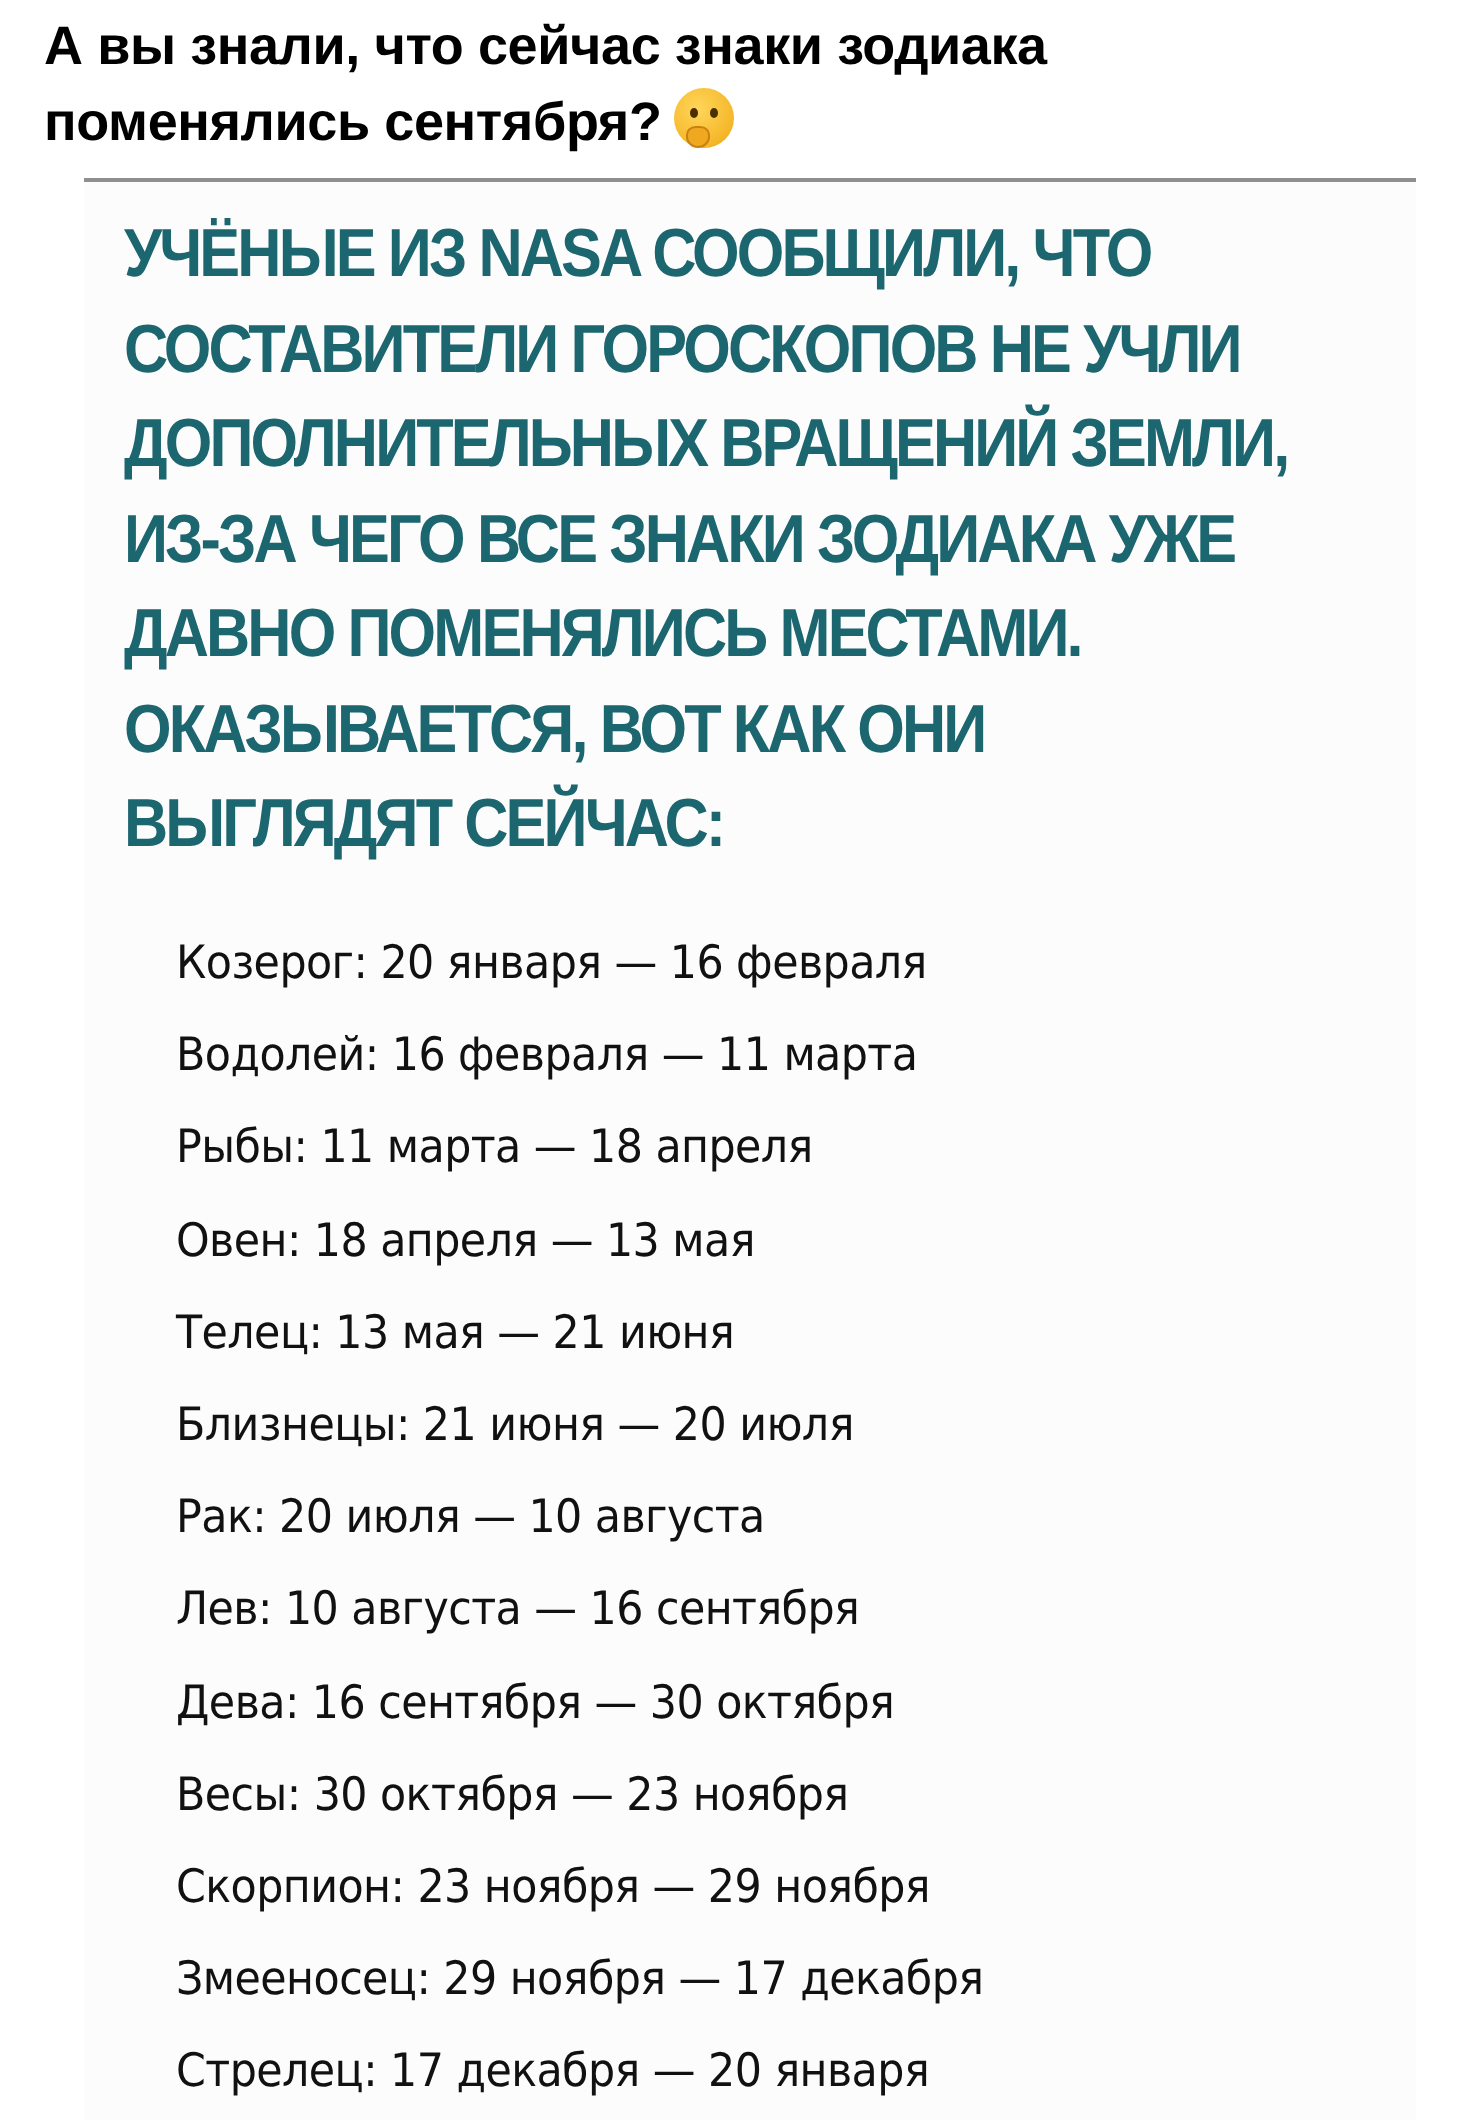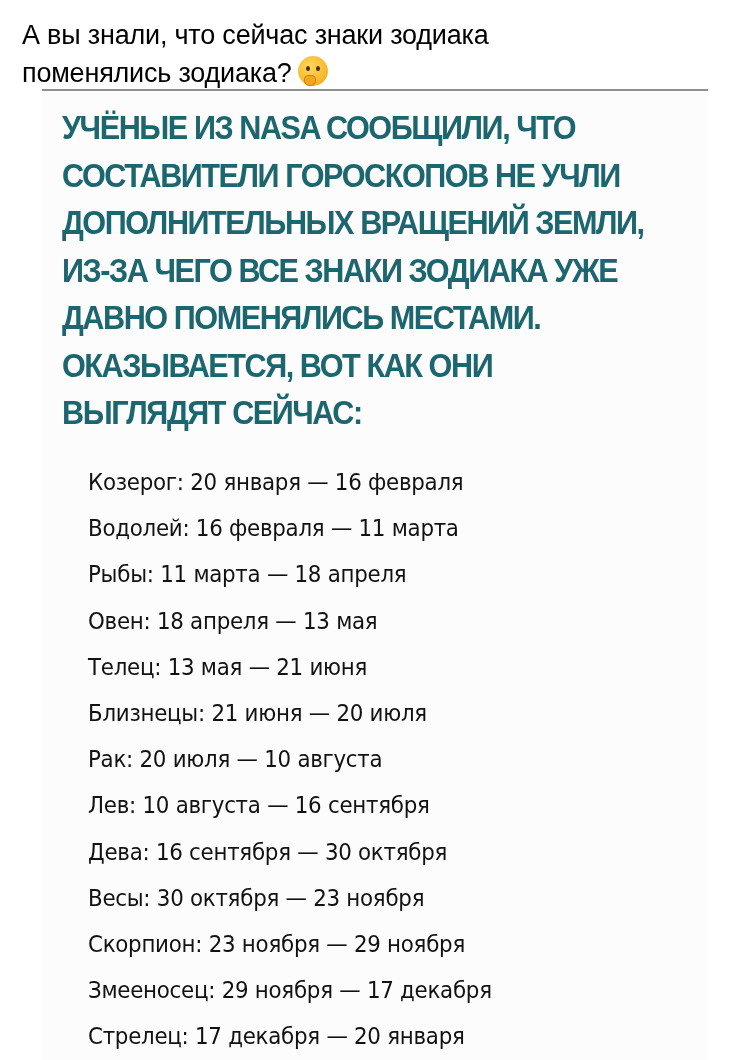--- a/index.html
+++ b/index.html
@@ -4,22 +4,22 @@
 <style>
   html, body { margin: 0; padding: 0; }
   body {
     width: 742px; height: 1060px; overflow: hidden;
     background: #ffffff;
     font-family: "Liberation Sans", "DejaVu Sans", sans-serif;
     color: #000;
     position: relative;
   }
   .post-caption {
-    position: absolute; left: 22px; top: 16px; width: 700px;
-    font-size: 27px; line-height: 38px; font-weight: 400;
+    position: absolute; left: 22px; top: 4px; width: 700px;
+    font-size: 27px; line-height: 38px; font-weight: 700;
     letter-spacing: -0.2px;
   }
   .post-caption .line { display: block; white-space: nowrap; }
   .emoji {
     display: inline-block; width: 30px; height: 30px; border-radius: 50%;
     background: radial-gradient(circle at 40% 35%, #ffd65a 0%, #f5b72a 70%, #e39a12 100%);
     vertical-align: -4px; margin-left: 6px; position: relative;
   }
   .emoji::before {
     content: ""; position: absolute; left: 8px; top: 10px; width: 4px; height: 5px;
@@ -53,21 +53,21 @@
     letter-spacing: -0.3px;
     transform: scaleX(0.93); transform-origin: left top;
   }
   .zodiac-list .row { display: block; white-space: nowrap; }
 </style>
 </head>
 <body>
 
 <div class="post-caption">
   <span class="line">А вы знали, что сейчас знаки зодиака</span>
-  <span class="line"><span>поменялись зодиака?</span><span class="emoji"></span></span>
+  <span class="line"><span>поменялись сентября?</span><span class="emoji"></span></span>
 </div>
 
 <div class="image-panel"></div>
 <div class="divider"></div>
 
 <div class="headline">
   <span class="hl">УЧЁНЫЕ ИЗ NASA СООБЩИЛИ, ЧТО</span>
   <span class="hl">СОСТАВИТЕЛИ ГОРОСКОПОВ НЕ УЧЛИ</span>
   <span class="hl">ДОПОЛНИТЕЛЬНЫХ ВРАЩЕНИЙ ЗЕМЛИ,</span>
   <span class="hl">ИЗ-ЗА ЧЕГО ВСЕ ЗНАКИ ЗОДИАКА УЖЕ</span>

